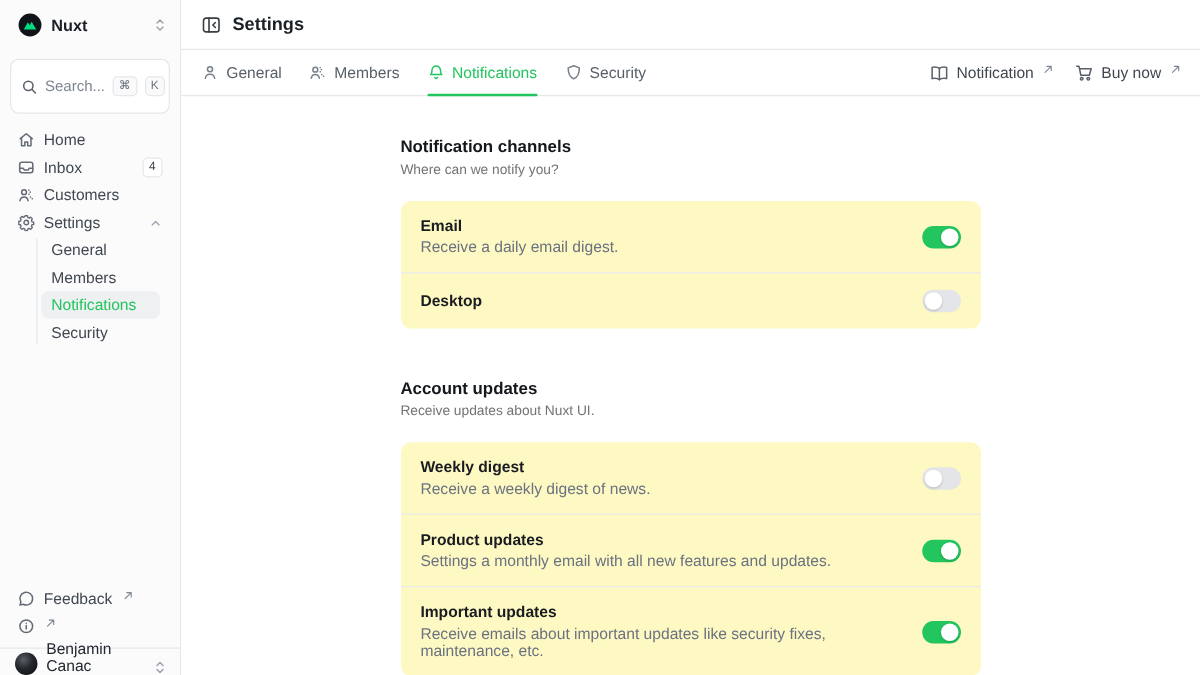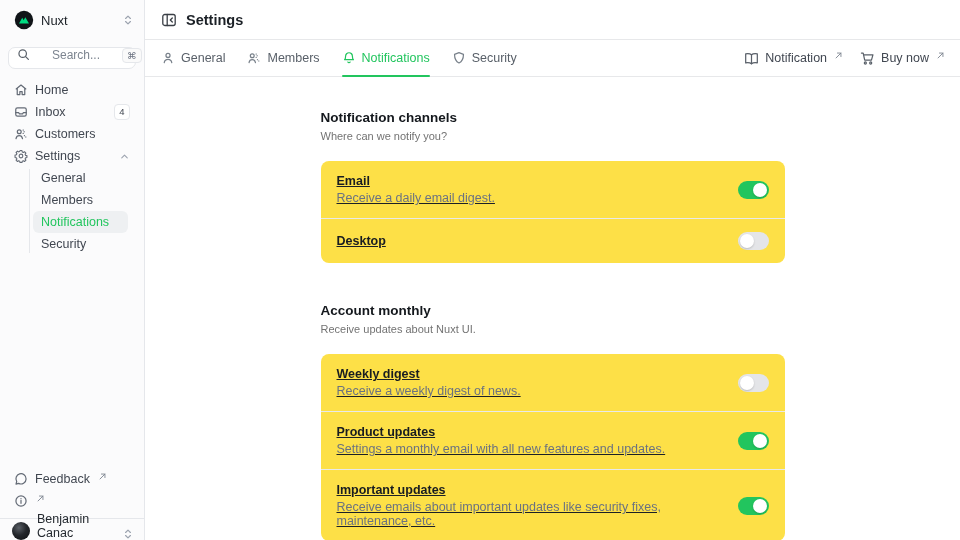--- a/index.html
+++ b/index.html
@@ -14,24 +14,24 @@
   
   .sidebar {
     width:145px; min-width:145px; height:100%;
     background:#fbfbfc; border-right:1px solid #e5e7eb;
     display:flex; flex-direction:column; font-size:12.5px;
   }
   .ws-row {
     height:40px; display:flex; align-items:center; gap:7px;
     padding:0 10px 0 14px; cursor:pointer;
   }
-  .ws-name { font-weight:400; font-size:13px; flex:1; }
+  .ws-name { font-weight:700; font-size:13px; flex:1; }
   .search-box {
-    margin:7px 8px 10px; height:22px; border:1px solid #e5e7eb; border-radius:7px;
-    background:#fff; display:flex; align-items:flex-start; gap:22px; padding:0 5px 0 8px;
+    margin:7px 8px 10px; height:44px; border:1px solid #e5e7eb; border-radius:7px;
+    background:#fff; display:flex; align-items:center; gap:6px; padding:0 5px 0 8px;
     color:#9ca3af; cursor:text;
   }
   .search-ph { flex:1; font-size:12px; color:#7d8590; }
   .kbd {
     font-size:9.5px; color:#6b7280; background:#fafafa;
     border:1px solid #e5e7eb; border-radius:4px; padding:1px 4px; line-height:1.2;
   }
   .nav { padding:0 8px; }
   .nav-item {
     height:22px; display:flex; align-items:center; gap:7px;
@@ -98,21 +98,21 @@
     color:#414751; cursor:pointer;
   }
   .tb-action .ico { color:#596069; }
 
   .content { flex:1; overflow:auto; }
   .content-col { width:464px; margin:0 auto; padding:33px 0 40px; }
   .section + .section { margin-top:40px; }
   .sec-title { font-size:13.5px; font-weight:700; color:#14181d; }
   .sec-desc { font-size:11px; color:#737373; margin-top:5px; }
   .card {
-    margin-top:19px; background:#fde047; border-radius:8px; overflow:hidden;text-decoration:underline;
+    margin-top:19px; background:#fef9c3; border-radius:8px; overflow:hidden;
   }
   .card-row {
     display:flex; align-items:center; gap:16px; padding:13px 16px;
   }
   .card-row + .card-row { border-top:1px solid #e8e9eb; }
   .row-text { flex:1; min-width:0; }
   .row-title { font-size:12.5px; font-weight:600; color:#181c21; }
   .row-desc { font-size:12.5px; color:#6b7280; margin-top:3px; }
 
   .toggle {
@@ -363,21 +363,21 @@
           <div class="card-row">
             <div class="row-text">
               <div class="row-title">Desktop</div>
             </div>
             <div class="toggle"></div>
           </div>
         </div>
       </section>
 
       <section class="section">
-        <h2 class="sec-title">Account monthly</h2>
+        <h2 class="sec-title">Account updates</h2>
         <p class="sec-desc">Receive updates about Nuxt UI.</p>
         <div class="card">
           <div class="card-row">
             <div class="row-text">
               <div class="row-title">Weekly digest</div>
               <div class="row-desc">Receive a weekly digest of news.</div>
             </div>
             <div class="toggle"></div>
           </div>
           <div class="card-row">

